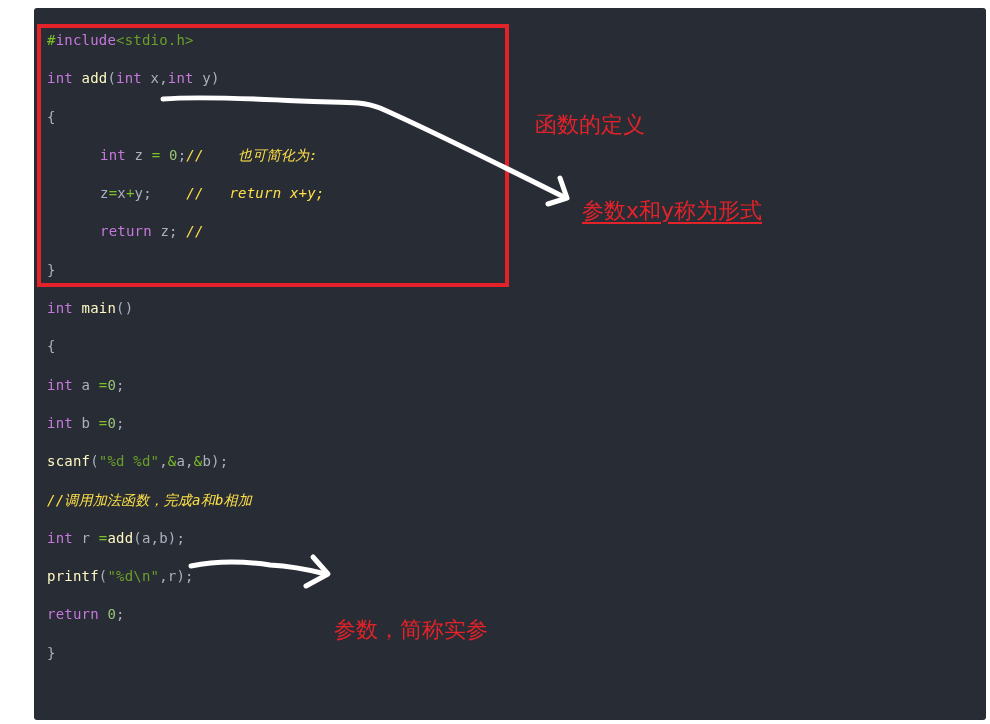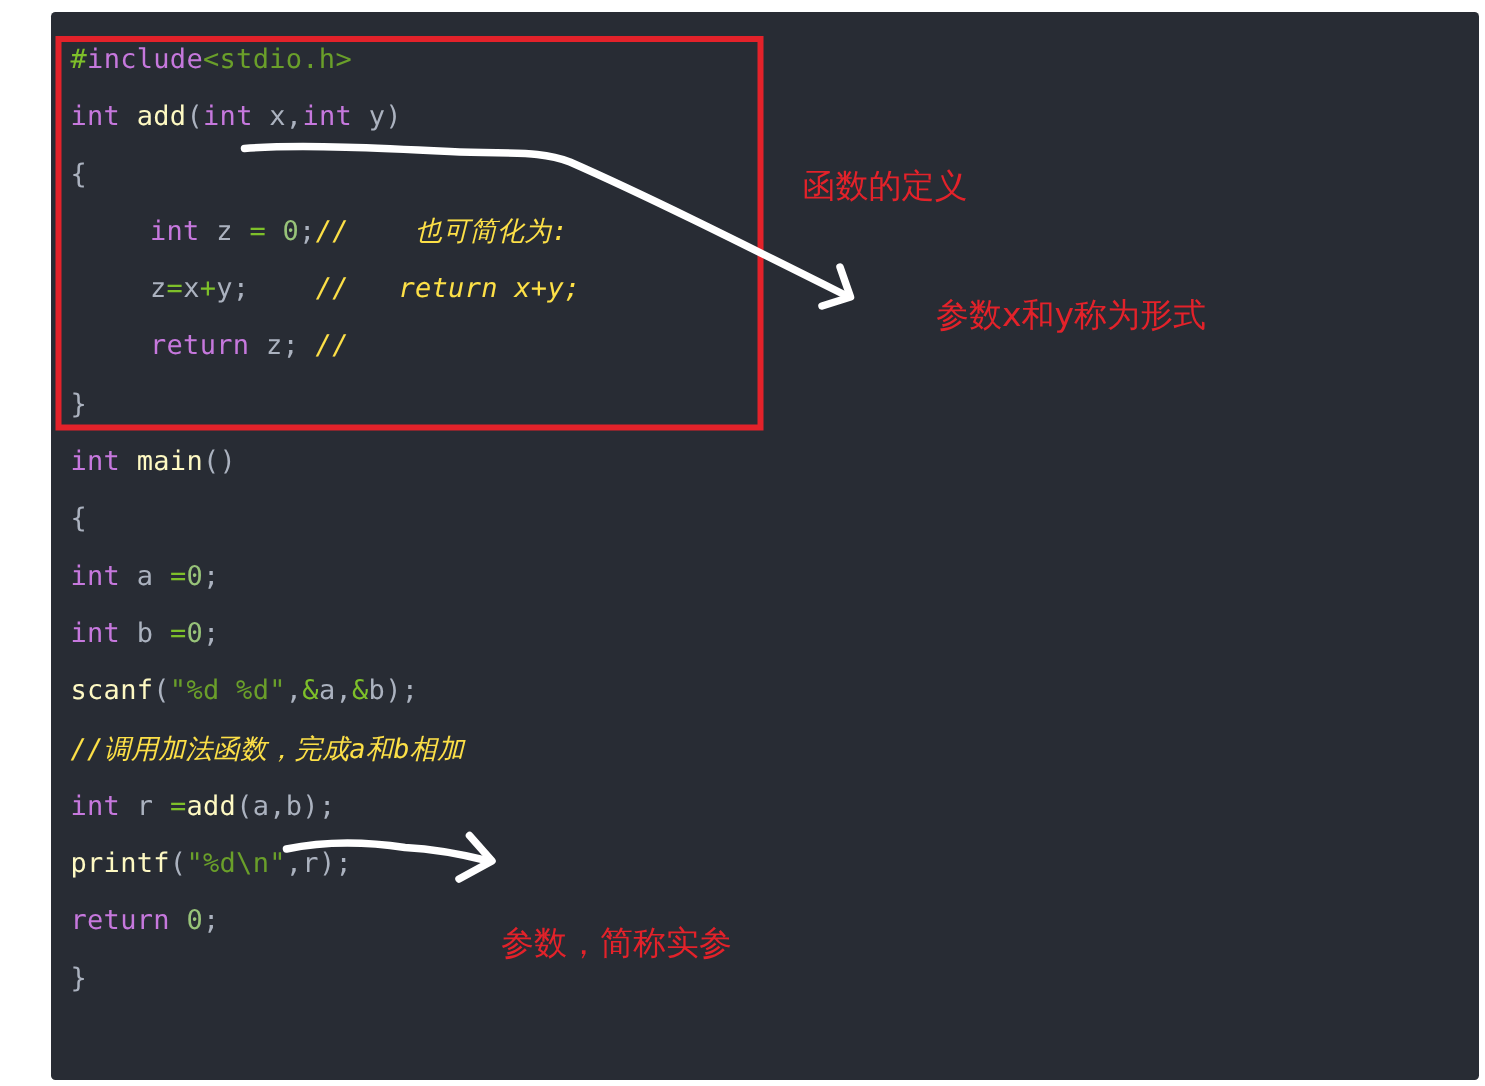--- a/index.html
+++ b/index.html
@@ -4,21 +4,21 @@
 <style>
   html, body { margin: 0; padding: 0; }
   body { width: 990px; height: 724px; background: #ffffff; position: relative; overflow: hidden; }
   .panel {
     position: absolute; left: 34px; top: 8px; width: 952px; height: 712px;
     background: #282c34; border-radius: 3px;
   }
   .code {
     position: absolute; left: 13px; top: 13px; margin: 0;
     font-family: "DejaVu Sans Mono", "Liberation Mono", monospace;
-    font-size: 18px; line-height: 38.3px; color: #abb2bf; white-space: pre;
+    font-size: 14px; line-height: 38.3px; color: #abb2bf; white-space: pre;
     letter-spacing: 0.2px;
   }
   .line { height: 38.3px; display: block; }
   .kw { color: #c678dd; }
   .fn { color: #fef9c3; }
   .strg { color: #6a9f2a; }
   .num { color: #98c379; }
   .op { color: #7ec02a; }
   .cm { color: #fde047; font-style: italic; }
   .pl { color: #abb2bf; }
@@ -26,21 +26,21 @@
 
   .redbox {
     position: absolute; left: 37px; top: 24px; width: 464px; height: 255px;
     border: 4px solid #e3222a; box-sizing: content-box;
   }
   .note {
     position: absolute; color: #e3222a;
     font-family: "DejaVu Sans", "Liberation Sans", sans-serif;
     font-size: 22px; line-height: 38px; white-space: nowrap;
   }
-  .note.u span { text-decoration-thickness: 2px; text-underline-offset: 4px; margin-left: 42px; }
+  .note.u span { text-decoration: underline; text-decoration-thickness: 2px; text-underline-offset: 4px; }
   .arrow { position: absolute; left: 0; top: 0; pointer-events: none; }
 </style>
 </head>
 <body>
 
 <div class="panel">
   <pre class="code" id="code"><span class="line"><span class="op">#</span><span class="kw">include</span><span class="strg">&lt;stdio.h&gt;</span></span><span class="line"><span class="kw">int</span><span class="pl"> </span><span class="fn">add</span><span class="pl">(</span><span class="kw">int</span><span class="pl"> x,</span><span class="kw">int</span><span class="pl"> y)</span></span><span class="line"><span class="pl">{</span></span><span class="line"><span class="ind"></span><span class="kw">int</span><span class="pl"> z </span><span class="op">=</span><span class="pl"> </span><span class="num">0</span><span class="pl">;</span><span class="cm">//    也可简化为:</span></span><span class="line"><span class="ind"></span><span class="pl">z</span><span class="op">=</span><span class="pl">x</span><span class="op">+</span><span class="pl">y;    </span><span class="cm">//   return x+y;</span></span><span class="line"><span class="ind"></span><span class="kw">return</span><span class="pl"> z; </span><span class="cm">//</span></span><span class="line"><span class="pl">}</span></span><span class="line"><span class="kw">int</span><span class="pl"> </span><span class="fn">main</span><span class="pl">()</span></span><span class="line"><span class="pl">{</span></span><span class="line"><span class="kw">int</span><span class="pl"> a </span><span class="op">=</span><span class="num">0</span><span class="pl">;</span></span><span class="line"><span class="kw">int</span><span class="pl"> b </span><span class="op">=</span><span class="num">0</span><span class="pl">;</span></span><span class="line"><span class="fn">scanf</span><span class="pl">(</span><span class="strg">"%d %d"</span><span class="pl">,</span><span class="op">&amp;</span><span class="pl">a,</span><span class="op">&amp;</span><span class="pl">b);</span></span><span class="line"><span class="cm">//调用加法函数，完成a和b相加</span></span><span class="line"><span class="kw">int</span><span class="pl"> r </span><span class="op">=</span><span class="fn">add</span><span class="pl">(a,b);</span></span><span class="line"><span class="fn">printf</span><span class="pl">(</span><span class="strg">"%d\n"</span><span class="pl">,r);</span></span><span class="line"><span class="kw">return</span><span class="pl"> </span><span class="num">0</span><span class="pl">;</span></span><span class="line"><span class="pl">}</span></span></pre>
 </div>
 
 <div class="redbox"></div>

